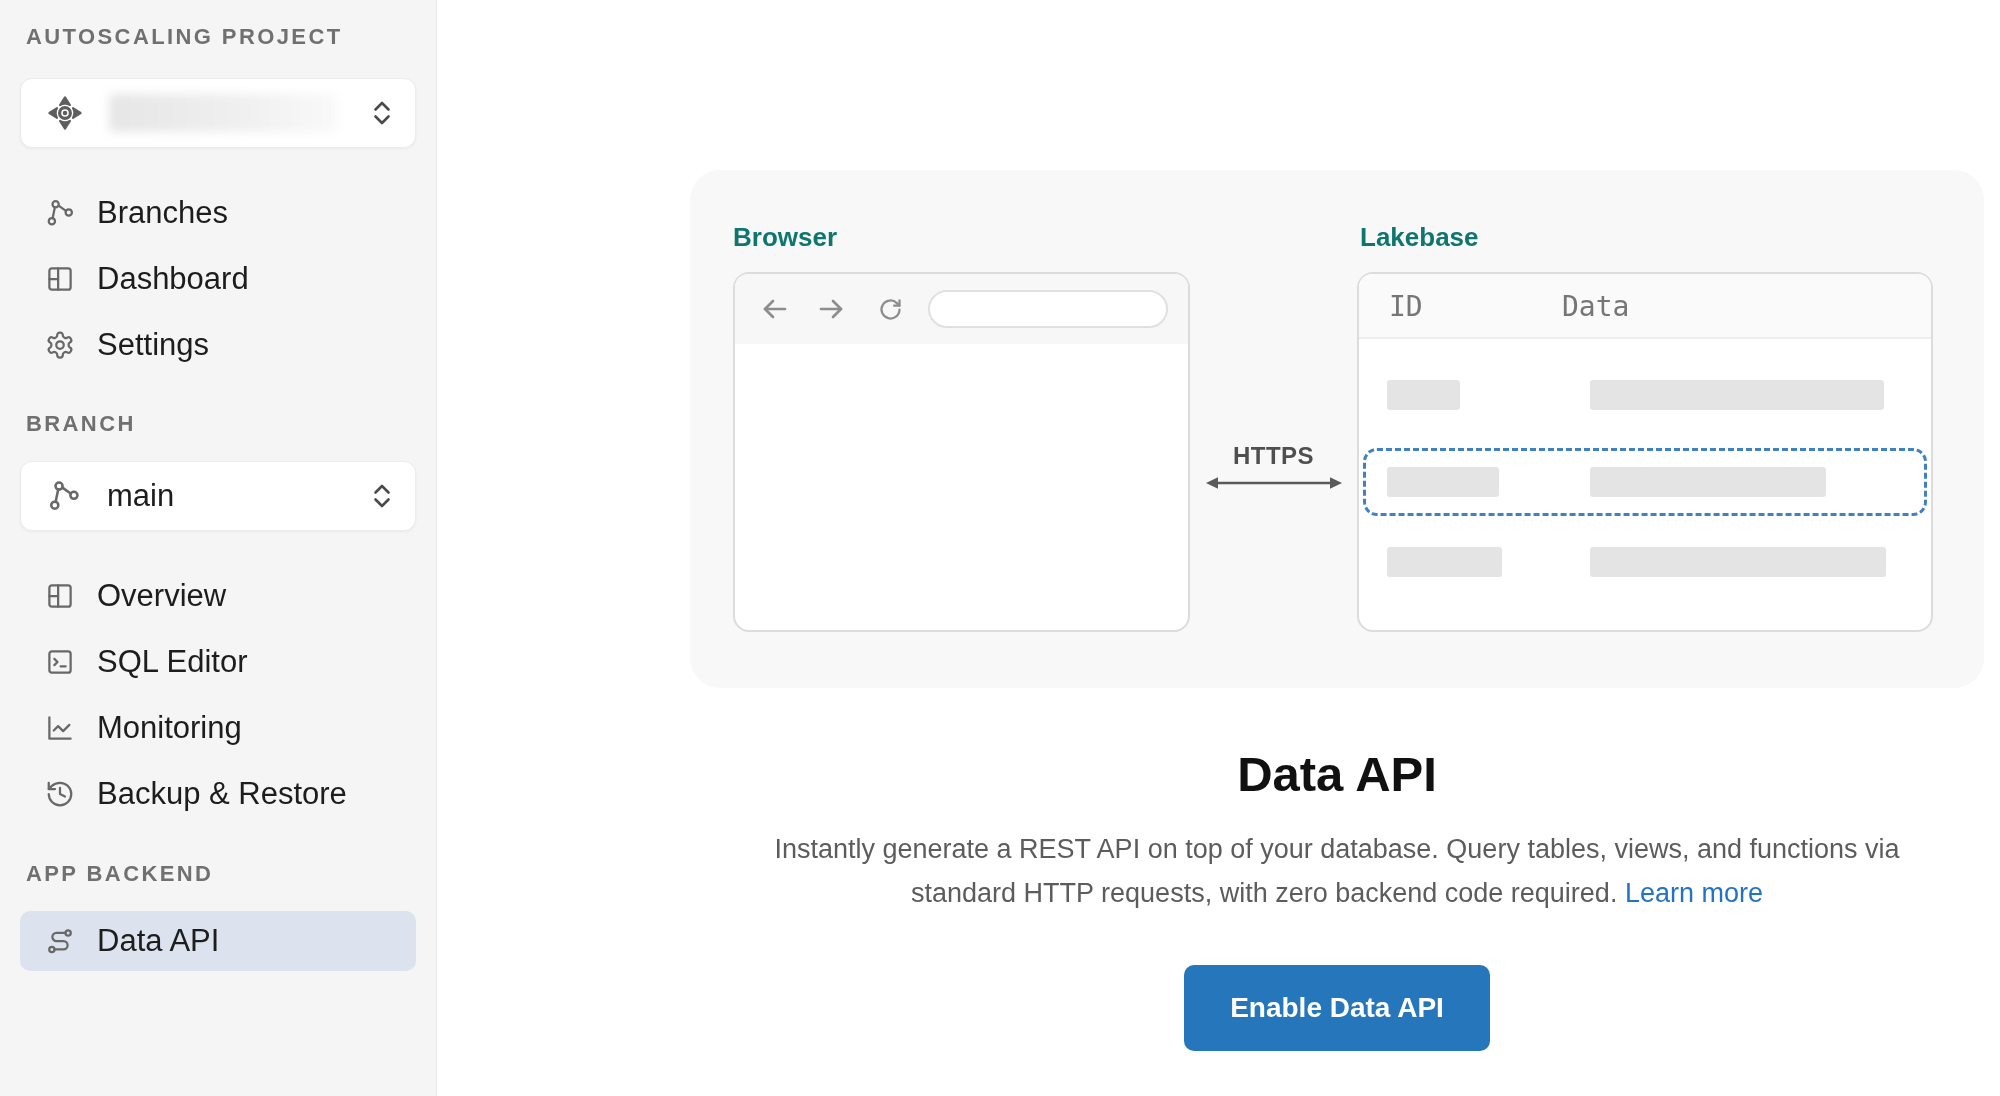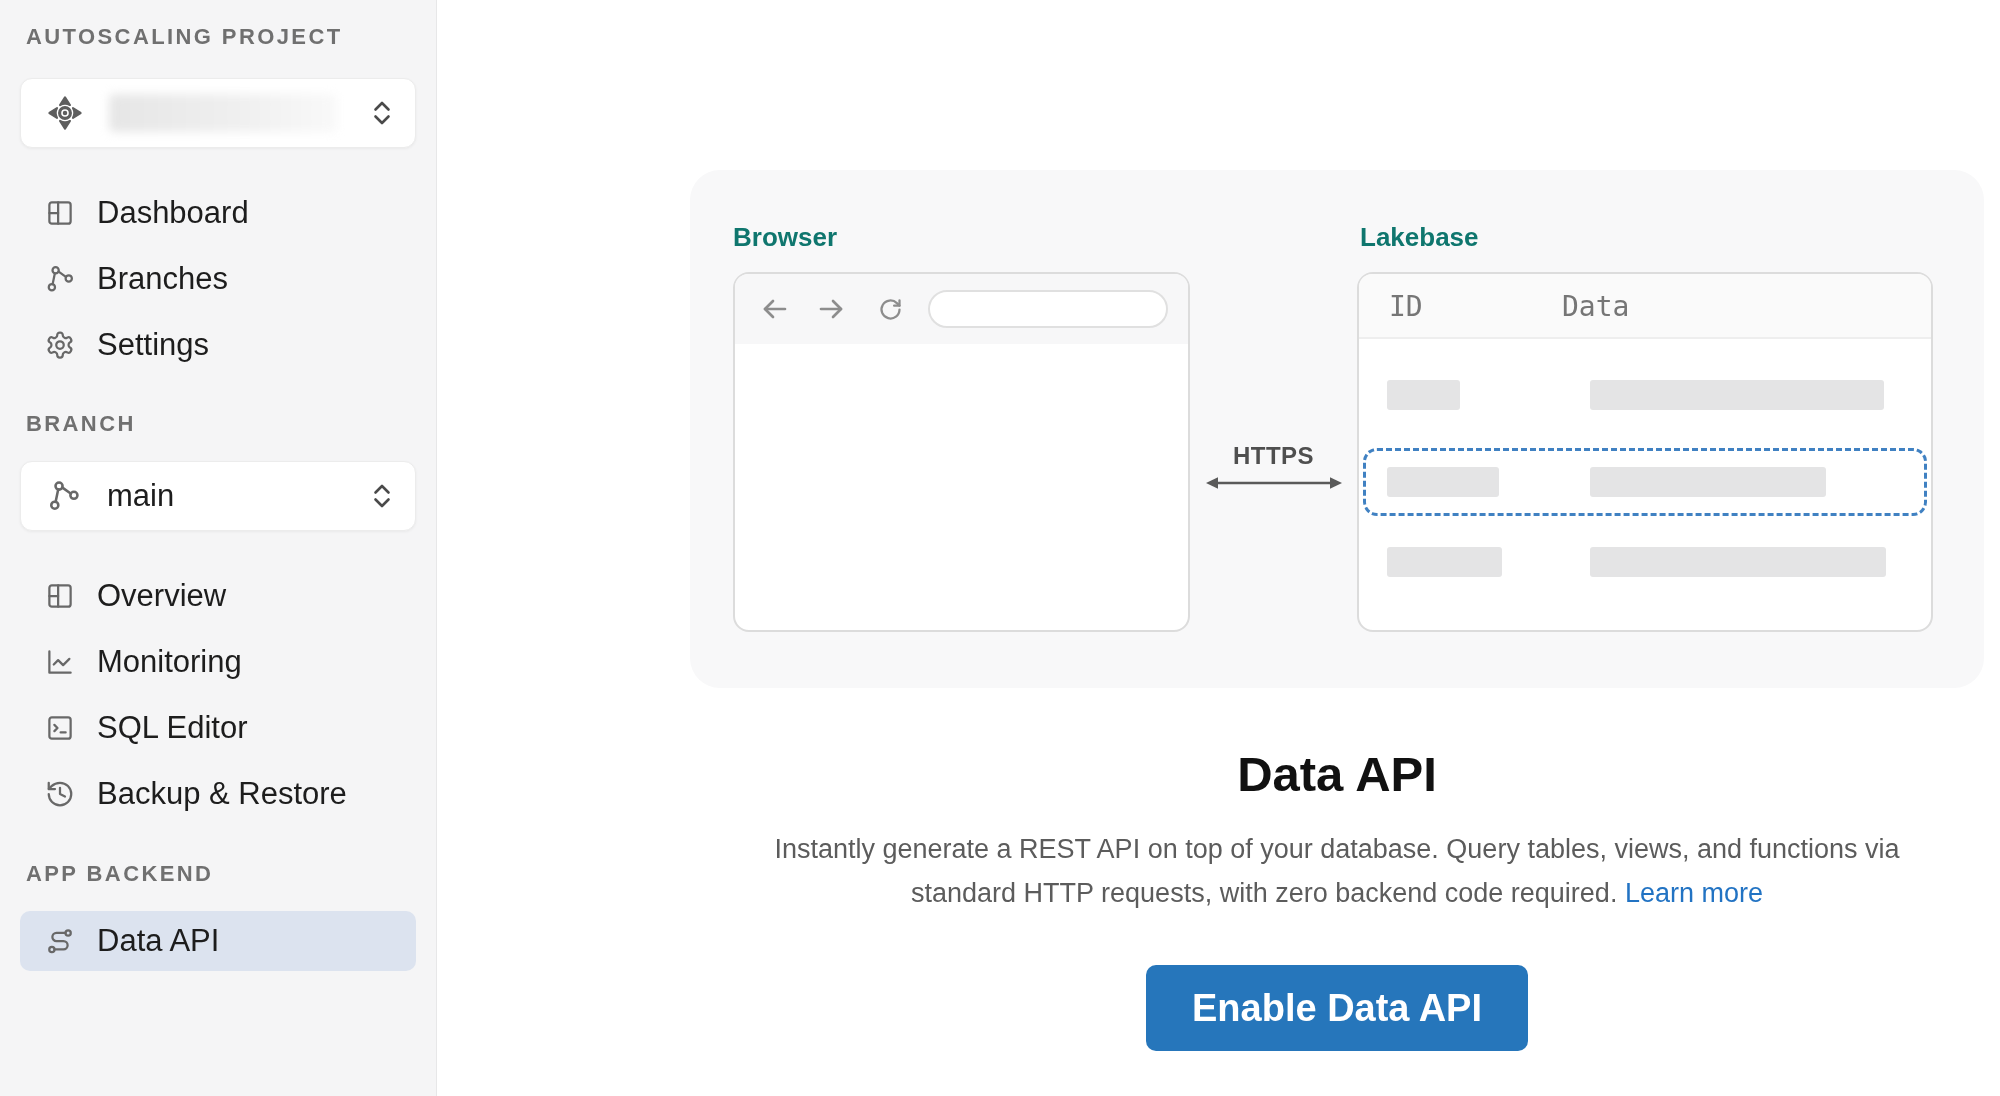--- a/index.html
+++ b/index.html
@@ -72,21 +72,21 @@
   .dashed-row { position:absolute; left:4px; right:4px; top:174px; height:68px;
     border:3px dashed #4081c2; border-radius:14px; }
 
   .page-title { position:absolute; left:253px; top:746px; width:1294px;
     text-align:center; font-size:49px; font-weight:700; color:#111; }
   .page-desc { position:absolute; left:253px; top:827px; width:1294px;
     text-align:center; font-size:27px; line-height:44px; color:#5c5c5c; }
   .learn-more { color:#2273c3; cursor:pointer; }
   .btn-row { position:absolute; left:253px; top:965px; width:1294px; text-align:center; }
   .enable-btn { display:inline-block; height:86px; padding:0 46px; background:#2676bb;
-    color:#fff; font-family:"Liberation Sans", sans-serif; font-size:38px; font-weight:700;
+    color:#fff; font-family:"Liberation Sans", sans-serif; font-size:28px; font-weight:700;
     border:none; border-radius:10px; cursor:pointer; }
 </style>
 </head>
 <body>
 
 <div class="sidebar">
 
   <div class="sec-label first">AUTOSCALING PROJECT</div>
 
   <div class="select-card">
@@ -105,35 +105,35 @@
       <g fill="none" stroke="#4a4a4a" stroke-width="2.6" stroke-linecap="round" stroke-linejoin="round">
         <path d="M6.5 11.5 L13 5 L19.5 11.5"></path>
         <path d="M6.5 18.5 L13 25 L19.5 18.5"></path>
       </g>
     </svg>
   </div>
 
   <div class="nav">
     <div class="nav-item">
       <svg class="icon24" viewBox="0 0 24 24">
-        <rect x="3.5" y="3.5" width="17" height="17" rx="2"></rect>
-        <path d="M10.5 3.5v17"></path>
-          <path d="M3.5 12h7"></path>
-      </svg>
-      <span class="label">Dashboard</span>
-    </div>
-    <div class="nav-item">
-      <svg class="icon24" viewBox="0 0 24 24">
         <circle cx="8.5" cy="5" r="2.5"></circle>
           <circle cx="5.5" cy="18.5" r="2.5"></circle>
           <circle cx="19" cy="11.5" r="2.5"></circle>
         <path d="M7.9 7.4 L6.1 16.1"></path>
           <path d="M10.9 6.1 L16.7 10.3"></path>
       </svg>
       <span class="label">Branches</span>
+    </div>
+    <div class="nav-item">
+      <svg class="icon24" viewBox="0 0 24 24">
+        <rect x="3.5" y="3.5" width="17" height="17" rx="2"></rect>
+        <path d="M10.5 3.5v17"></path>
+          <path d="M3.5 12h7"></path>
+      </svg>
+      <span class="label">Dashboard</span>
     </div>
     <div class="nav-item">
       <svg class="icon24" viewBox="0 0 24 24">
         <path d="M12.22 2h-.44a2 2 0 0 0-2 2v.18a2 2 0 0 1-1 1.73l-.43.25a2 2 0 0 1-2 0l-.15-.08a2 2 0 0 0-2.73.73l-.22.38a2 2 0 0 0 .73 2.73l.15.1a2 2 0 0 1 1 1.72v.51a2 2 0 0 1-1 1.74l-.15.09a2 2 0 0 0-.73 2.73l.22.38a2 2 0 0 0 2.73.73l.15-.08a2 2 0 0 1 2 0l.43.25a2 2 0 0 1 1 1.73V20a2 2 0 0 0 2 2h.44a2 2 0 0 0 2-2v-.18a2 2 0 0 1 1-1.73l.43-.25a2 2 0 0 1 2 0l.15.08a2 2 0 0 0 2.73-.73l.22-.39a2 2 0 0 0-.73-2.73l-.15-.08a2 2 0 0 1-1-1.74v-.5a2 2 0 0 1 1-1.74l.15-.09a2 2 0 0 0 .73-2.73l-.22-.38a2 2 0 0 0-2.73-.73l-.15.08a2 2 0 0 1-2 0l-.43-.25a2 2 0 0 1-1-1.73V4a2 2 0 0 0-2-2z"></path>
         <circle cx="12" cy="12" r="3"></circle>
       </svg>
       <span class="label">Settings</span>
     </div>
   </div>
 
@@ -160,32 +160,32 @@
     <div class="nav-item">
       <svg class="icon24" viewBox="0 0 24 24">
         <rect x="3.5" y="3.5" width="17" height="17" rx="2"></rect>
         <path d="M10.5 3.5v17"></path>
           <path d="M3.5 12h7"></path>
       </svg>
       <span class="label">Overview</span>
     </div>
     <div class="nav-item">
       <svg class="icon24" viewBox="0 0 24 24">
-        <path d="M3.5 3.5v17h17"></path>
-          <path d="m19.5 9.5-5 5-4-4-3.5 3.5"></path>
-      </svg>
-      <span class="label">Monitoring</span>
-    </div>
-    <div class="nav-item">
-      <svg class="icon24" viewBox="0 0 24 24">
         <rect x="3.5" y="3.5" width="17" height="17" rx="2"></rect>
         <path d="m7.5 14.5 2.5-2.5-2.5-2.5"></path>
           <path d="M12.5 15.5h4"></path>
       </svg>
       <span class="label">SQL Editor</span>
+    </div>
+    <div class="nav-item">
+      <svg class="icon24" viewBox="0 0 24 24">
+        <path d="M3.5 3.5v17h17"></path>
+          <path d="m19.5 9.5-5 5-4-4-3.5 3.5"></path>
+      </svg>
+      <span class="label">Monitoring</span>
     </div>
     <div class="nav-item">
       <svg class="icon24" viewBox="0 0 24 24">
         <path d="M3 12a9 9 0 1 0 9-9 9.75 9.75 0 0 0-6.74 2.74L3 8"></path>
         <path d="M3 3v5h5"></path>
           <path d="M12 7v5l4 2"></path>
       </svg>
       <span class="label">Backup &amp; Restore</span>
     </div>
   </div>

